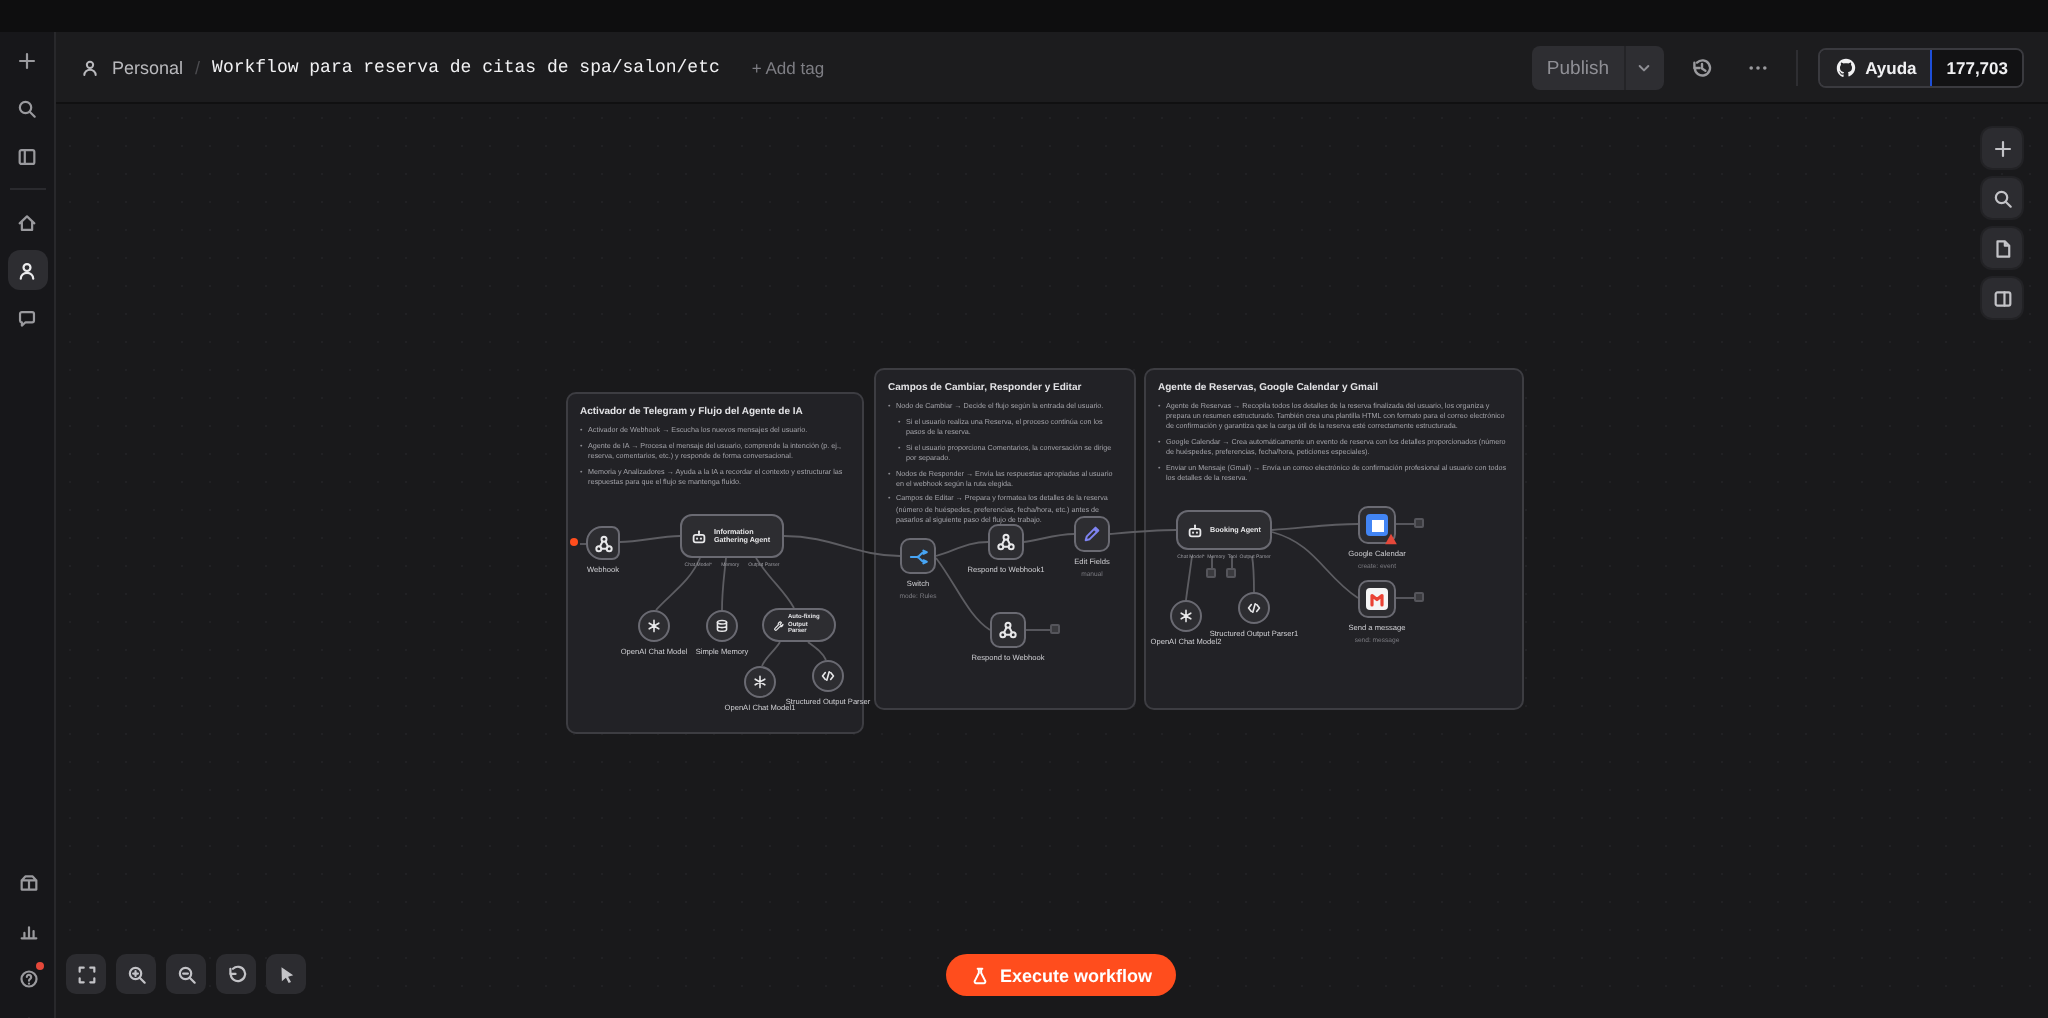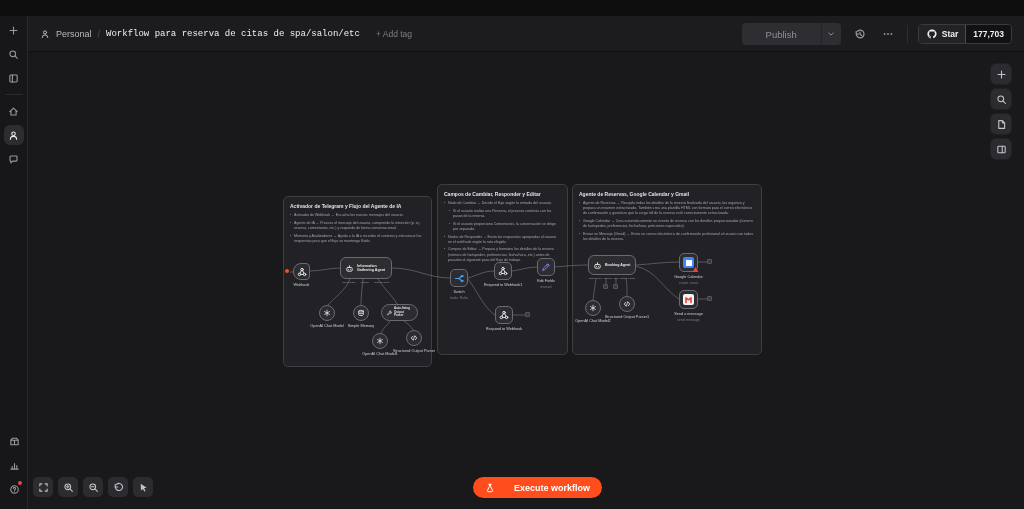--- a/index.html
+++ b/index.html
@@ -19,21 +19,21 @@
   .badge-dot { position:absolute; top:2px; right:2px; width:4px; height:4px; border-radius:50%; background:#e5483a; }
 
   
   .topbar { position:absolute; left:28px; top:0; width:996px; height:36px; background:#1c1c1e; border-bottom:1px solid #101011; z-index:20; display:flex; align-items:center; }
   .crumb { display:flex; align-items:center; gap:6px; margin-left:12px; font-size:9px; color:#b9b9bd; }
   .crumb .sep { color:#4c4c50; }
   .wf-title { color:#f1f1f3; font-size:9px;font-family:Liberation Mono, monospace; }
   .addtag { color:#7e7e84; font-size:8.5px; margin-left:10px; cursor:pointer; }
   .tb-right { position:absolute; right:12px; top:0; height:36px; display:flex; align-items:center; gap:10px; }
   .publish { display:flex; align-items:stretch; background:#2e2e32; border-radius:4px; overflow:hidden; height:22px; cursor:pointer; }
-  .publish .lbl { padding:0 24px; display:flex; align-items:center; font-size:9.5px; color:#8f8f95; }
+  .publish .lbl { padding:0 7px; display:flex; align-items:center; font-size:9.5px; color:#8f8f95; }
   .publish .dd { width:20px; display:flex; align-items:center; justify-content:center; border-left:1px solid #242427; color:#8f8f95; }
   .tb-icon { color:#9a9a9e; width:18px; height:18px; display:flex; align-items:center; justify-content:center; cursor:pointer; }
   .tb-sep { width:1px; height:18px; background:#2e2e32; }
   .gh { display:flex; align-items:stretch; height:20px; border:1px solid #3a3a3f; border-radius:4px; overflow:hidden; cursor:pointer; }
   .gh .star { display:flex; align-items:center; gap:4px; padding:0 7px; background:#232326; color:#f0f0f2; font-size:8.5px; font-weight:bold; }
   .gh .count { display:flex; align-items:center; padding:0 7px; background:#121214; color:#f0f0f2; font-size:8.5px; font-weight:bold; border-left:1px solid #1d4ed8; }
 
   
   .tabs { position:absolute; left:452px; top:27px; z-index:25; display:flex; gap:2px; background:#29292d; border:1px solid #333338; border-radius:6px; padding:2px; }
   .tab { font-size:9px; color:#9a9aa0; padding:3px 9px; border-radius:4px; cursor:pointer; }
@@ -44,21 +44,21 @@
     background:#19191b;
     background-image:radial-gradient(#212124 0.7px, transparent 0.7px);
     background-size:14px 14px; z-index:1; }
 
   .fab-col { position:absolute; right:13px; top:48px; z-index:15; display:flex; flex-direction:column; gap:5px; }
   .fab { width:20px; height:20px; border-radius:5px; background:#2c2c30; color:#c3c3c7; display:flex; align-items:center; justify-content:center; cursor:pointer; box-shadow:0 0 0 1px #222225; }
 
   .zoom-row { position:absolute; left:33px; top:461px; z-index:15; display:flex; gap:5px; }
   .zbtn { width:20px; height:20px; border-radius:5px; background:#2c2c30; color:#c3c3c7; display:flex; align-items:center; justify-content:center; cursor:pointer; }
 
-  .exec-btn { position:absolute; left:473px; top:461px; height:21px; z-index:15; display:flex; align-items:center; gap:19px;
+  .exec-btn { position:absolute; left:473px; top:461px; height:21px; z-index:15; display:flex; align-items:center; gap:5px;
     background:#ff4d1d; color:#fff; border:none; border-radius:11px; padding:0 12px; font-size:9px; font-weight:bold; cursor:pointer;
     font-family:"Liberation Sans", sans-serif; }
 
   
   .logsbar { position:absolute; left:28px; top:488px; width:996px; height:21px; background:#17171a; border-top:1px solid #26262a; z-index:20; display:flex; align-items:center; }
   .logs-title { font-size:9px; font-weight:bold; color:#c9c9cd; margin-left:9px; }
   .logs-icons { position:absolute; right:8px; display:flex; gap:8px; color:#9a9a9e; }
   .logs-icons .li-btn { width:14px; height:14px; display:flex; align-items:center; justify-content:center; cursor:pointer; }
 
   
@@ -311,21 +311,21 @@
           <svg class="ic" width="12" height="12">
             <use href="#ic-ellipsis"></use>
           </svg>
         </div>
       <div class="tb-sep"></div>
       <div class="gh">
         <span class="star">
             <svg class="ic" width="12" height="12">
               <use href="#ic-github"></use>
             </svg>
-            <span>Star</span>
+            <span>Ayuda</span>
           </span>
         <span class="count">177,703</span>
       </div>
     </div>
   </header>
 
 
   <div class="canvas-bg"></div>
 
   <div class="sticky" style="left:283px; top:180px; width:149px; height:171px;">

